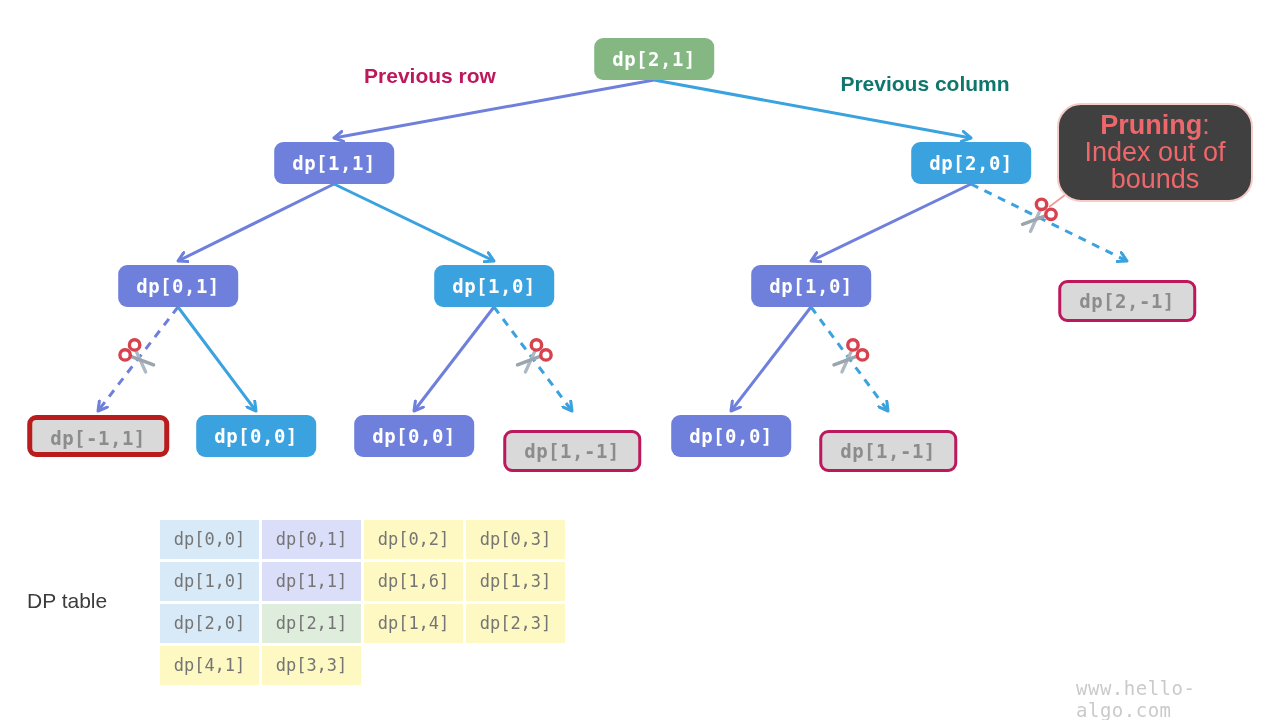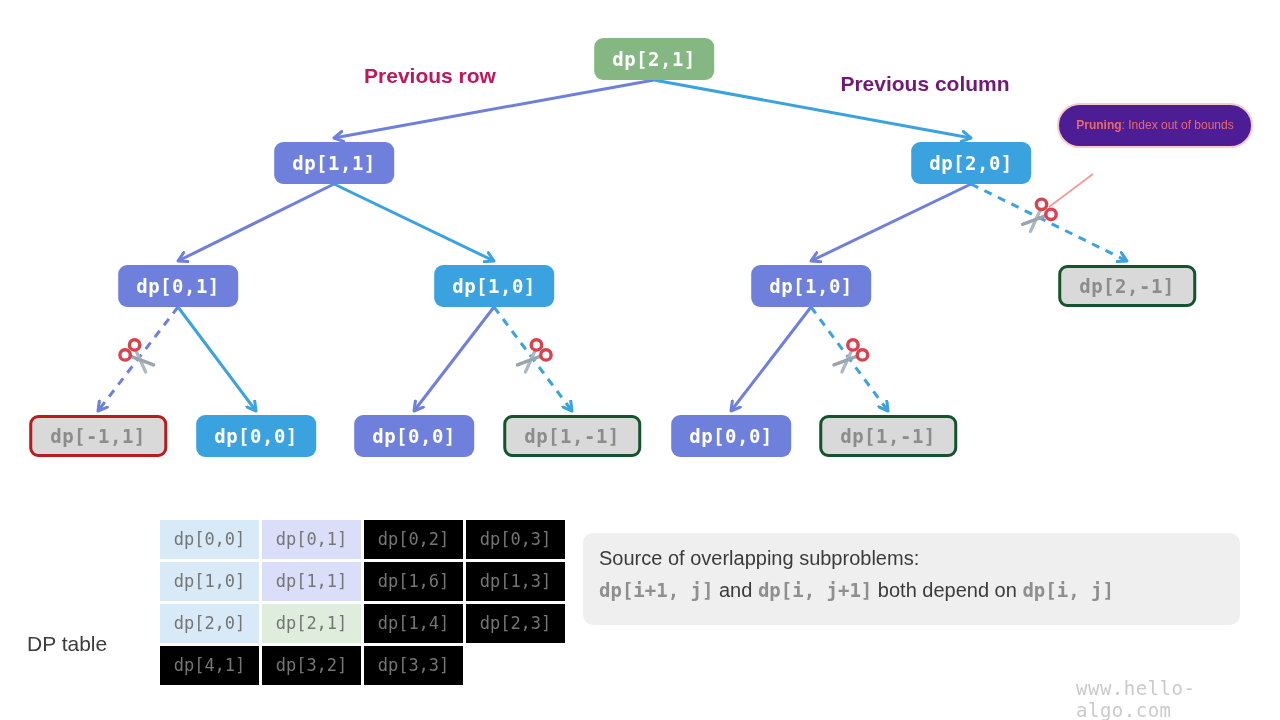--- a/index.html
+++ b/index.html
@@ -9,39 +9,39 @@
 
   
   .node{position:absolute;transform:translate(-50%,-50%);height:42px;line-height:42px;
         padding:0 18px;border-radius:9px;box-sizing:border-box;white-space:nowrap;
         font-family:"DejaVu Sans Mono",monospace;font-weight:700;font-size:19px;
         letter-spacing:.5px;color:#fff;text-align:center;}
   .v-green{background:#84b781;}
   .v-purple{background:#6e7fdc;}
   .v-blue{background:#3aa2df;}
   .v-pruned-blue,.v-pruned-purple{background:#d9d9d9;color:#8c8c8c;line-height:36px;}
-  .v-pruned-blue{border:3px solid #14532d;}
-  .v-pruned-purple{border:3px solid #b91c1c;}
+  .v-pruned-blue{border:3px solid #be185d;margin-top:15px;}
+  .v-pruned-purple{border:5px solid #b91c1c;}
 
   
   .branch-label{position:absolute;transform:translate(-50%,-50%);font-weight:700;font-size:21px;}
   .bl-left{left:430px;top:76px;color:#be185d;}
-  .bl-right{left:925px;top:84px;color:#701a75;}
+  .bl-right{left:925px;top:84px;color:#0f766e;}
 
   
   .callout{position:absolute;left:1057px;top:103px;width:166px;padding:7px 13px;
-           background:#4c1d95;border:2px solid #f6cbc8;border-radius:24px;
-           color:#ed676b;font-size:12px;line-height:27px;text-align:center;}
+           background:#404040;border:2px solid #f6cbc8;border-radius:24px;
+           color:#ed676b;font-size:27px;line-height:27px;text-align:center;}
   .callout b{font-weight:700;}
 
   
-  .dp-label{position:absolute;left:27px;top:589px;font-size:21px;color:#3c3c3c;margin-top:43px;}
+  .dp-label{position:absolute;left:27px;top:589px;font-size:21px;color:#3c3c3c;}
   .dp-table{position:absolute;left:160px;top:520px;display:grid;
             grid-template-columns:repeat(4,99px);grid-auto-rows:39px;gap:3px;}
-  .dp-cell{background:#000000;color:#757575;text-align:center;line-height:39px;
+  .dp-cell{background:#fef9c3;color:#757575;text-align:center;line-height:39px;
            font-family:"DejaVu Sans Mono",monospace;font-size:17px;}
   .c-blue{background:#d8eaf7;}
   .c-purple{background:#dbdef8;}
   .c-green{background:#dfeedc;}
 
   
   .info-box{position:absolute;left:583px;top:533px;width:657px;height:92px;box-sizing:border-box;
             background:#efefef;border-radius:10px;padding:14px 16px;font-size:20px;color:#3b3b3b;}
   .info-line1{margin-bottom:9px;}
   .info-line2{white-space:nowrap;}
@@ -135,23 +135,18 @@
       <div class="dp-cell">dp[0,3]</div>
       <div class="dp-cell c-blue">dp[1,0]</div>
       <div class="dp-cell c-purple">dp[1,1]</div>
       <div class="dp-cell">dp[1,6]</div>
       <div class="dp-cell">dp[1,3]</div>
       <div class="dp-cell c-blue">dp[2,0]</div>
       <div class="dp-cell c-green">dp[2,1]</div>
       <div class="dp-cell">dp[1,4]</div>
       <div class="dp-cell">dp[2,3]</div>
       <div class="dp-cell">dp[4,1]</div>
-      <div class="dp-cell">dp[3,2]</div>
       <div class="dp-cell">dp[3,3]</div>
     </div>
 
-  <div class="info-box">
-    <div class="info-line1">Source of overlapping subproblems:</div>
-    <div class="info-line2" id="info-line2"><span class="mono">dp[i+1, j]</span><span class="plain">  and </span><span class="mono">dp[i, j+1]</span><span class="plain"> both depend on </span><span class="mono">dp[i, j]</span></div>
-  </div>
 
   <div class="watermark">www.hello-algo.com</div>
 </div>
 
 </body></html>

